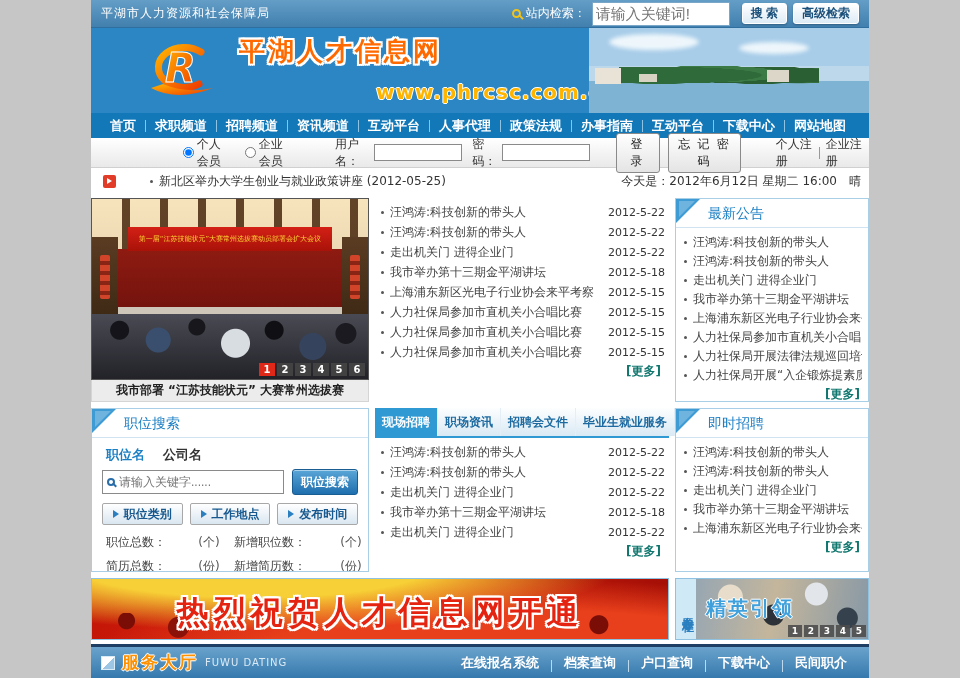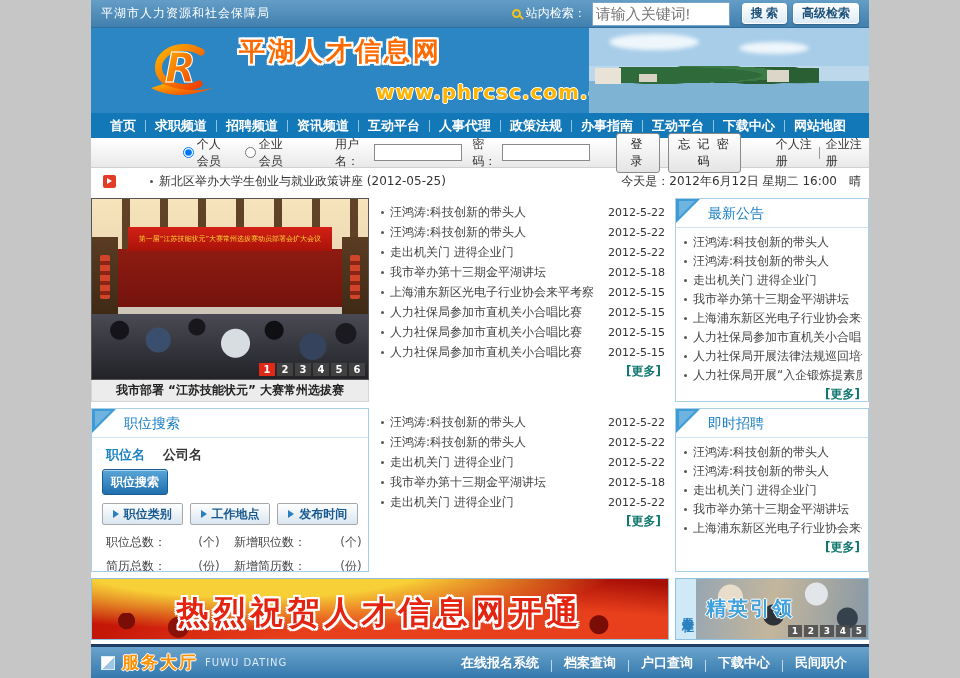--- a/index.html
+++ b/index.html
@@ -417,20 +417,24 @@
       <div class="box-h">
         <span class="tri"></span>
         <span class="ttl">职位搜索</span>
       </div>
       <div class="job-body">
         <div class="job-tabs">
           <span class="jt1">职位名</span>
           <span class="jt2">公司名</span>
         </div>
         <div class="job-search">
+          <div class="kw-wrap">
+            <span class="mag2"></span>
+            <input class="kw-input" placeholder="请输入关键字......" style="">
+          </div>
           <button class="job-go">职位搜索</button>
         </div>
         <div class="job-filters">
           <div class="jf">
               <i></i>
               <span>职位类别</span>
             </div>
           <div class="jf">
               <i></i>
               <span>工作地点</span>
@@ -447,20 +451,26 @@
           <span class="u">(个)</span>
           <span>简历总数：</span>
           <span class="u">(份)</span>
           <span>新增简历数：</span>
           <span class="u">(份)</span>
         </div>
       </div>
     </div>
 
     <div class="mid h164">
+      <div class="tabbar">
+        <div class="tab on">现场招聘</div>
+        <div class="tab">职场资讯</div>
+        <div class="tab">招聘会文件</div>
+        <div class="tab">毕业生就业服务</div>
+      </div>
       <ul class="news">
         <li>
             <span class="dot"></span>
             <span class="t">汪鸿涛:科技创新的带头人</span>
             <span class="d">2012-5-22</span>
           </li>
         <li>
             <span class="dot"></span>
             <span class="t">汪鸿涛:科技创新的带头人</span>
             <span class="d">2012-5-22</span>

